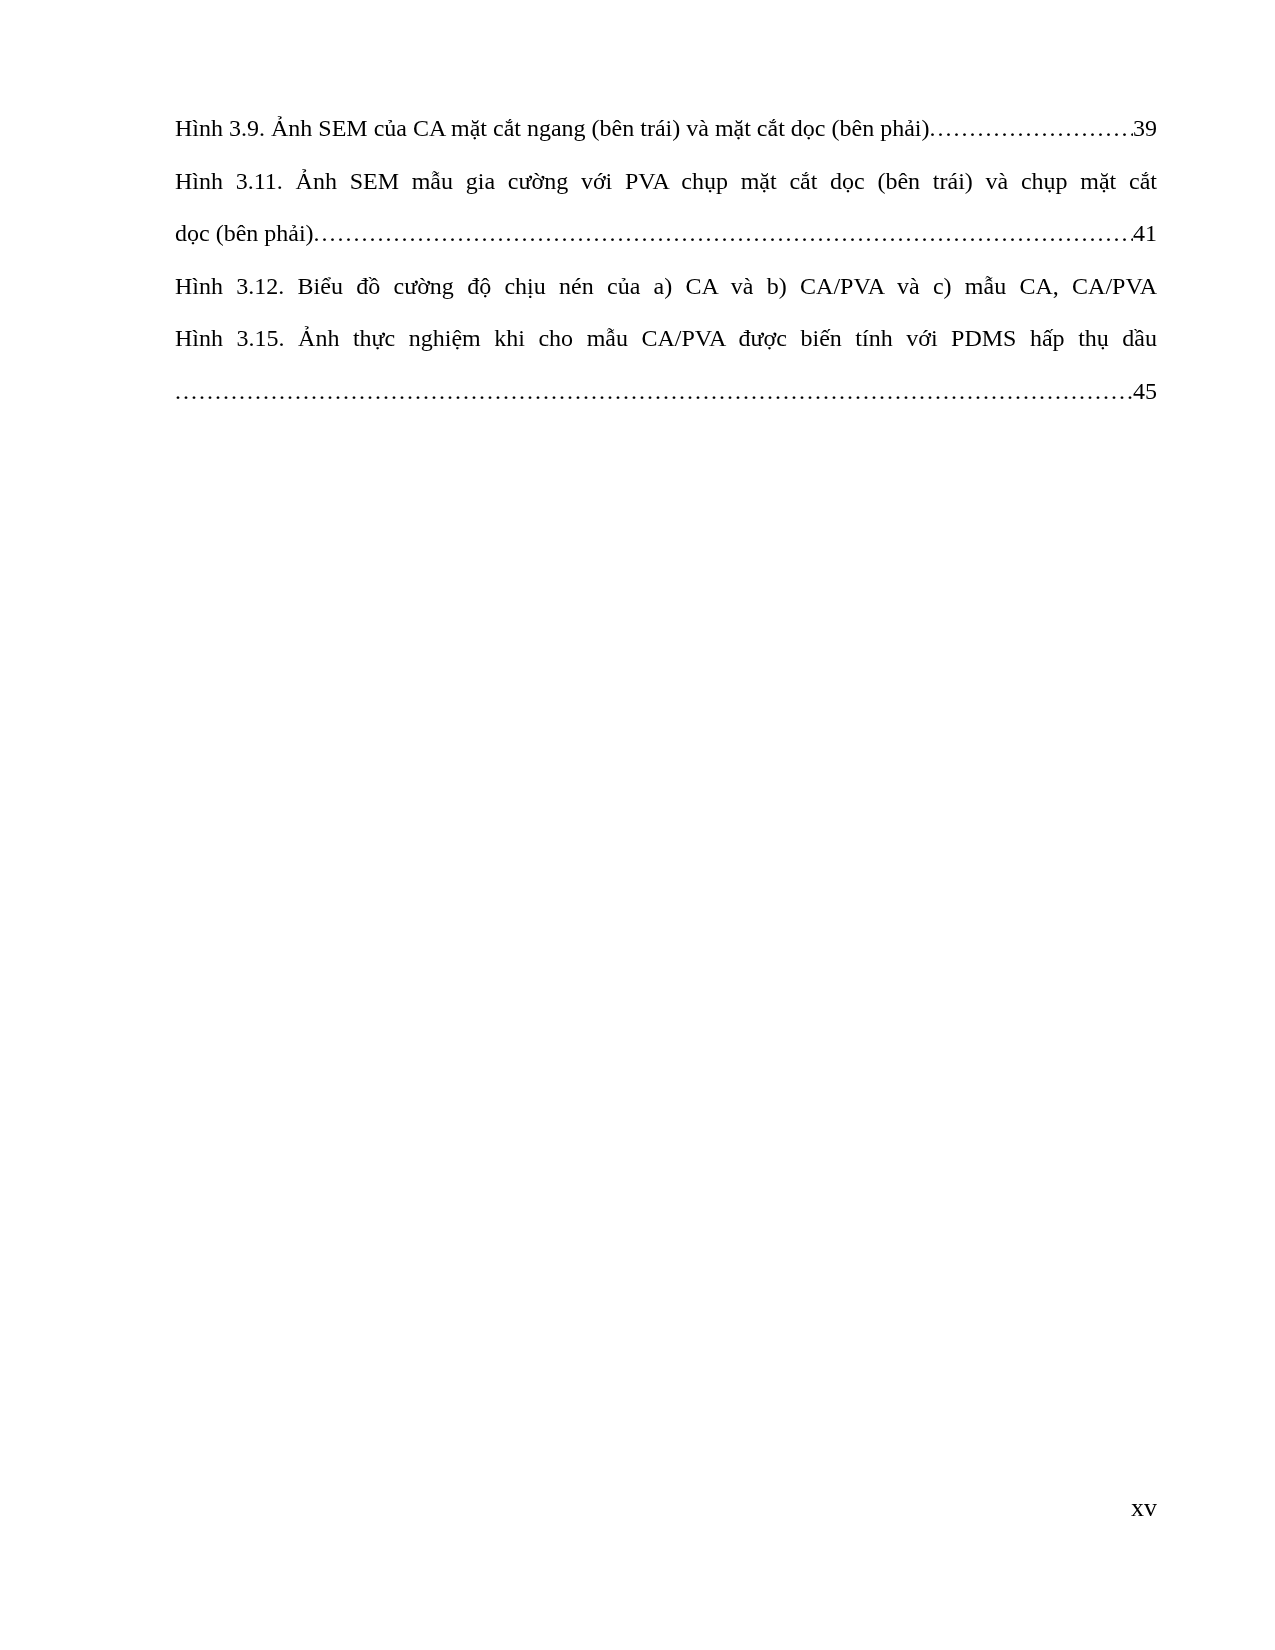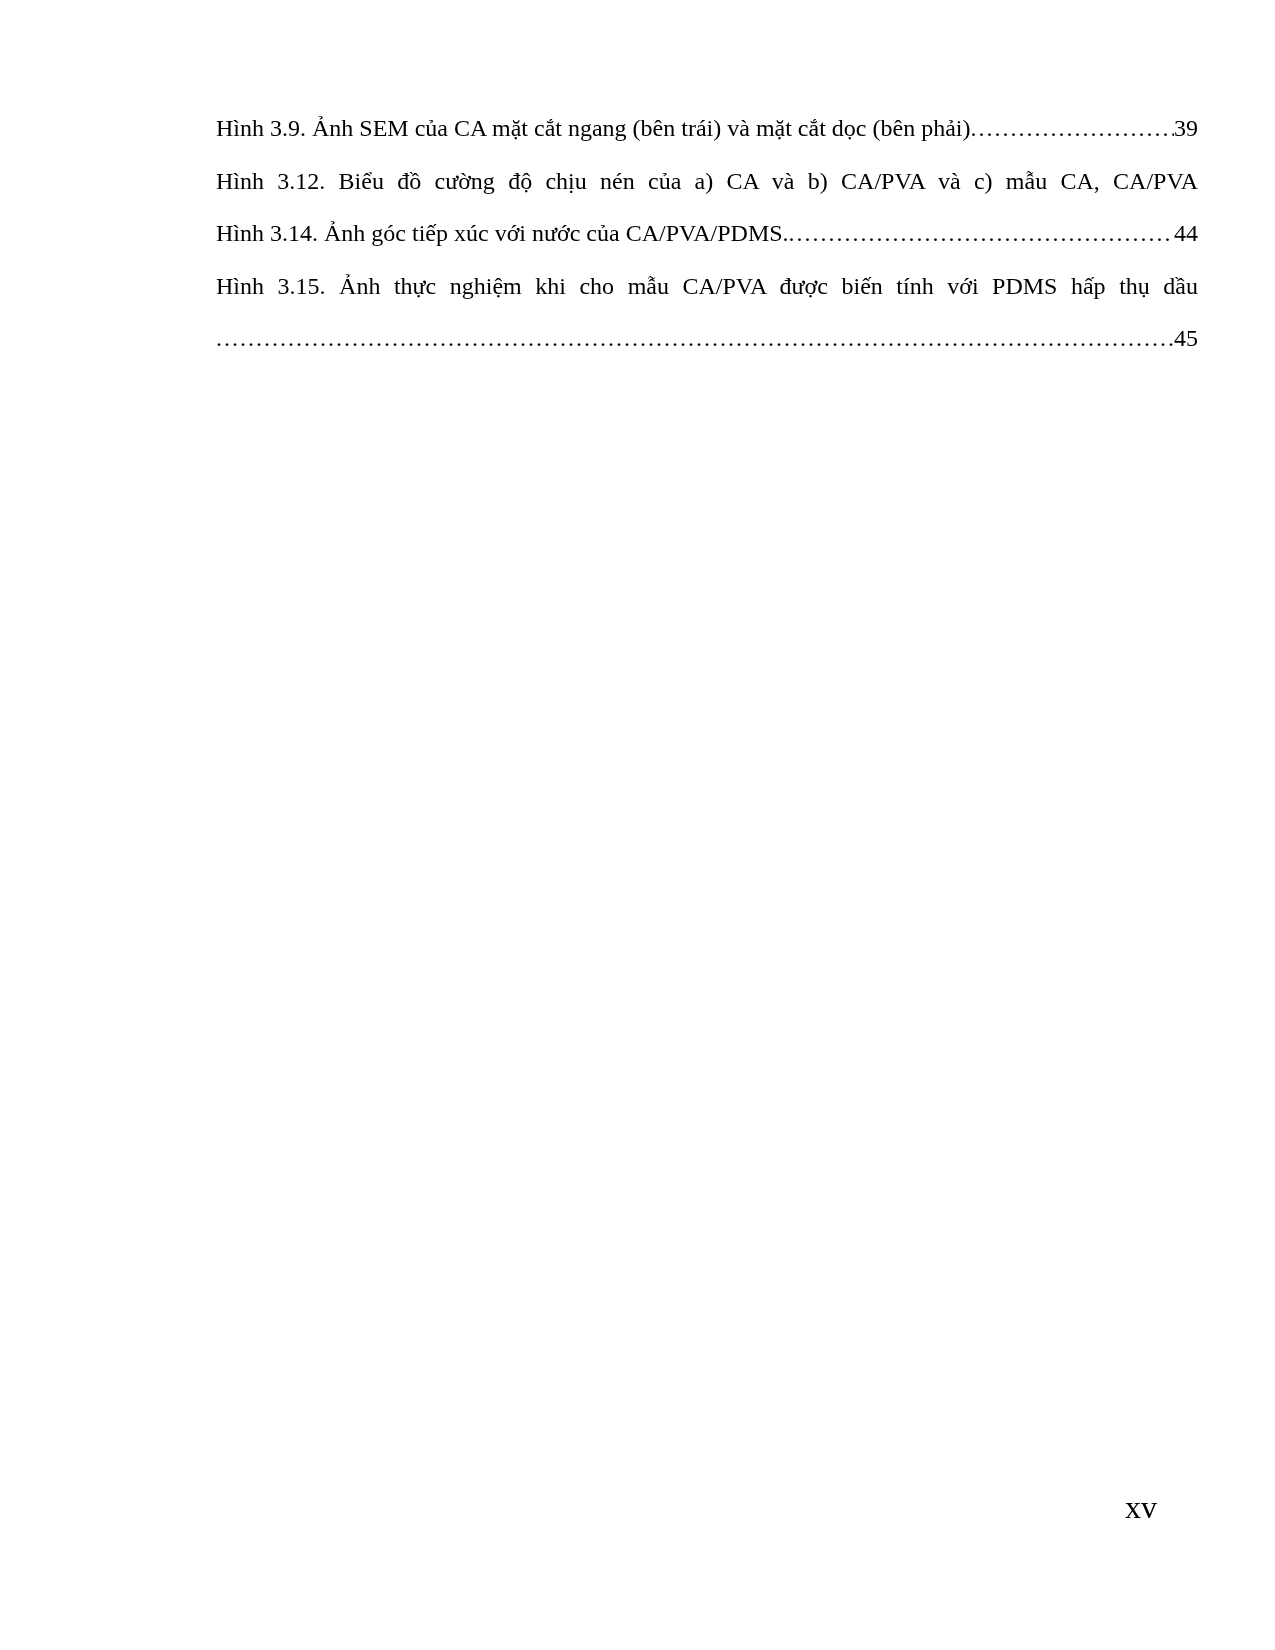--- a/index.html
+++ b/index.html
@@ -14,21 +14,20 @@
     font-family: "Liberation Serif", "DejaVu Serif", serif;
     color: #000000;
     overflow: hidden;
   }
   .content {
     position: absolute;
     left: 175px;
     top: 102px;
     width: 982px;
     font-size: 24px;
-    margin-left: 41px;
   }
   .toc-entry {
     margin: 0;
   }
   .toc-line {
     line-height: 52.6px;
     height: 52.6px;
   }
   .toc-line-full {
     text-align: justify;
@@ -56,45 +55,46 @@
   }
   .page-num {
     flex: 0 0 auto;
     white-space: pre;
     font-family: Liberation Serif, serif;
   }
   .footer {
     position: absolute;
     top: 1494px;
     right: 118px;
-    font-size: 32px;
+    font-size: 26px;
     line-height: 27px;
     text-align: right;
   }
 </style>
 </head>
 <body>
 
 <div class="content">
     <div class="toc-entry">
       <div class="toc-line toc-line-last">
         <span class="entry-text">Hình 3.9. Ảnh SEM của CA mặt cắt ngang (bên trái) và mặt cắt dọc (bên phải)</span>
         <span class="dot-leader"></span>
         <span class="page-num">39</span>
       </div>
     </div>
     <div class="toc-entry">
-      <div class="toc-line toc-line-full">Hình 3.12. Biểu đồ cường độ chịu nén của a) CA và b) CA/PVA và c) mẫu CA, CA/PVA</div>
+      <div class="toc-line toc-line-full">Hình 3.11. Ảnh SEM mẫu gia cường với PVA chụp mặt cắt dọc (bên trái) và chụp mặt cắt</div>
+      <div class="toc-line toc-line-last">
+        <span class="entry-text">dọc (bên phải)</span>
+        <span class="dot-leader"></span>
+        <span class="page-num">41</span>
+      </div>
     </div>
     <div class="toc-entry">
-      <div class="toc-line toc-line-last">
-        <span class="entry-text">Hình 3.14. Ảnh góc tiếp xúc với nước của CA/PVA/PDMS.</span>
-        <span class="dot-leader"></span>
-        <span class="page-num">44</span>
-      </div>
+      <div class="toc-line toc-line-full">Hình 3.12. Biểu đồ cường độ chịu nén của a) CA và b) CA/PVA và c) mẫu CA, CA/PVA</div>
     </div>
     <div class="toc-entry">
       <div class="toc-line toc-line-full">Hình 3.15. Ảnh thực nghiệm khi cho mẫu CA/PVA được biến tính với PDMS hấp thụ dầu</div>
       <div class="toc-line toc-line-last">
         <span class="entry-text"></span>
         <span class="dot-leader"></span>
         <span class="page-num">45</span>
       </div>
     </div>
   </div>

